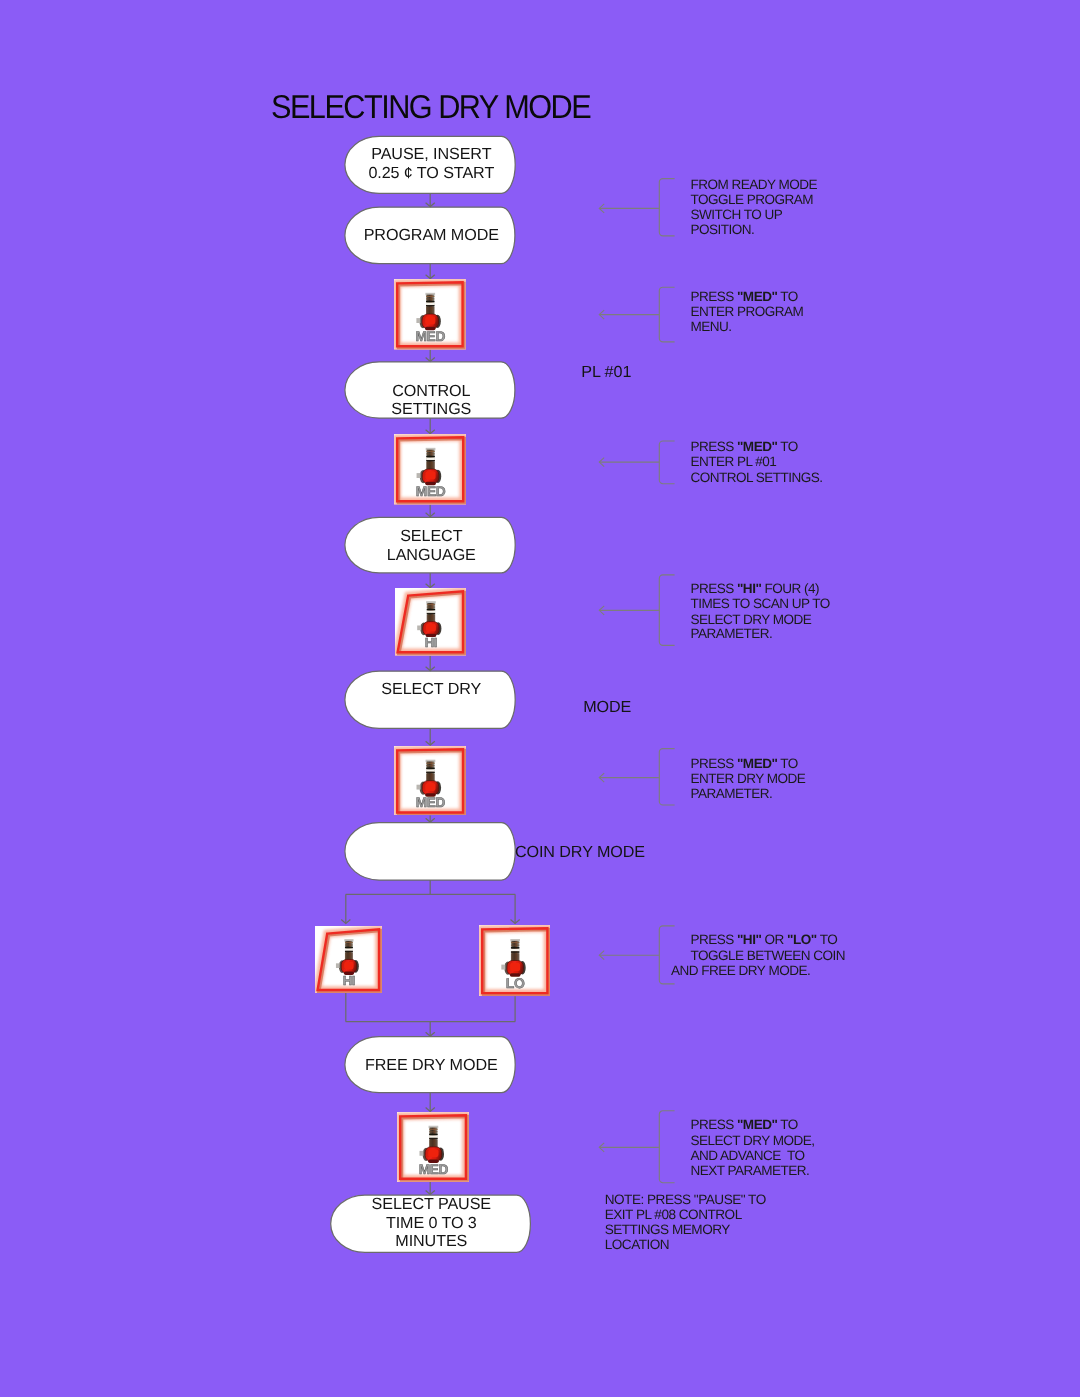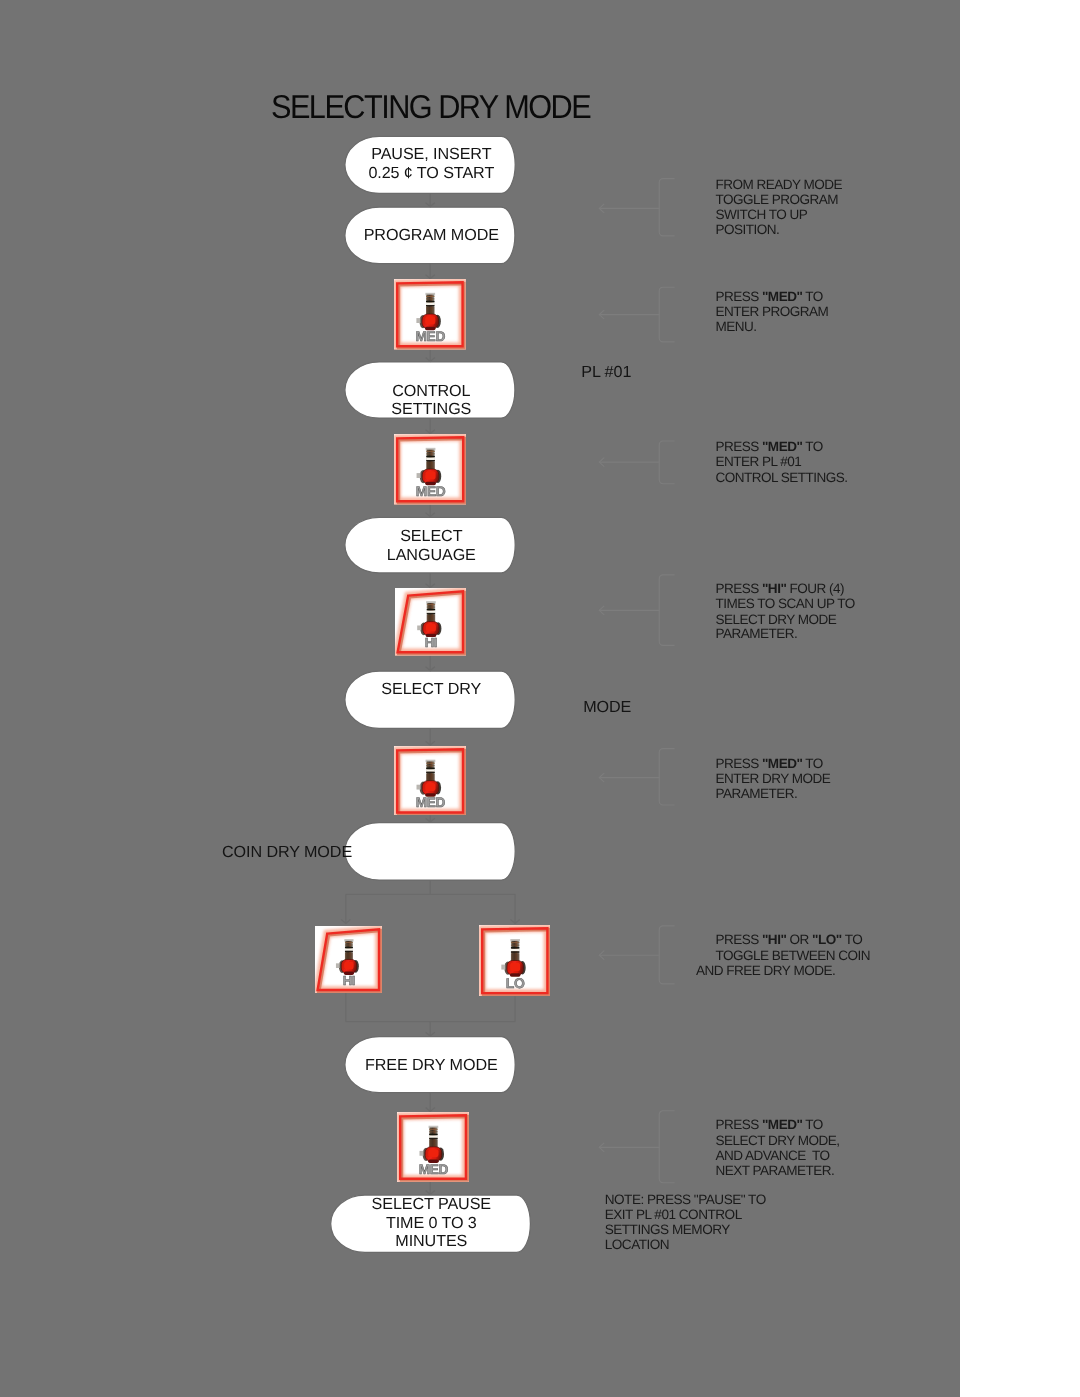--- a/index.html
+++ b/index.html
@@ -1,35 +1,35 @@
 <!DOCTYPE html>
 <html><head>
 <meta charset="utf-8">
 <style>
   html,body{margin:0;padding:0;}
   body{width:1080px;height:1397px;background:#ffffff;overflow:hidden;
        font-family:"Liberation Sans",sans-serif;color:#000;
        -webkit-font-smoothing:antialiased;text-rendering:geometricPrecision;}
-  #page{position:absolute;left:0;top:0;width:960px;height:1397px;background:#737373;
+  #page{position:absolute;left:0;top:0;width:1080px;height:1397px;background:#8b5cf6;
         opacity:0.999;}
   .abs{position:absolute;}
 
   
   #title{left:271px;top:88px;font-size:33px;letter-spacing:-1.65px;
          transform:scaleX(0.93);transform-origin:left top;white-space:nowrap;
          color:#0a0a0a;}
 
   
   #flow{left:0;top:0;width:1080px;height:1397px;pointer-events:none;}
   .node-text{position:absolute;white-space:nowrap;font-size:16.15px;letter-spacing:-0.09px;
              text-align:center;color:#141414;line-height:18.7px;}
 
   
   .ann{position:absolute;font-size:13.55px;letter-spacing:-0.52px;line-height:15.25px;
-       white-space:pre;color:#1a1a1a;margin-left:25px;}
+       white-space:pre;color:#1a1a1a;}
   .ann b{font-weight:bold;}
   .note{position:absolute;font-size:13.6px;letter-spacing:-0.5px;line-height:15.15px;
         white-space:pre;color:#1a1a1a;}
 
   
   #pageno{left:352.5px;top:1330px;width:400px;text-align:center;
           font-family:"Liberation Serif",serif;font-style:italic;font-size:24.5px;color:#111;}
 
   
   .iconbox{position:absolute;}
@@ -152,21 +152,21 @@
       <div class="node-text" style="left: 231.3px; top: 145px; width: 400px; text-align: center;">PAUSE, INSERT</div>
       <div class="node-text" style="left: 231.3px; top: 163.7px; width: 400px; text-align: center;">0.25 ¢ TO START</div>
       <div class="node-text" style="left: 231.3px; top: 226.4px; width: 400px; text-align: center;">PROGRAM MODE</div>
       <div class="node-text" style="left: 231.3px; top: 363px; width: 400px; text-align: right;">PL #01</div>
       <div class="node-text" style="left: 231.3px; top: 382px; width: 400px; text-align: center;">CONTROL</div>
       <div class="node-text" style="left: 231.3px; top: 400.1px; width: 400px; text-align: center;">SETTINGS</div>
       <div class="node-text" style="left: 231.3px; top: 526.8px; width: 400px; text-align: center;">SELECT</div>
       <div class="node-text" style="left: 231.3px; top: 545.5px; width: 400px; text-align: center;">LANGUAGE</div>
       <div class="node-text" style="left: 231.3px; top: 680.2px; width: 400px; text-align: center;">SELECT DRY</div>
       <div class="node-text" style="left: 231.3px; top: 698.4px; width: 400px; text-align: right;">MODE</div>
-      <div class="node-text" style="left: 222px; top: 842.6px; width: 400px; text-align: left;">COIN DRY MODE</div>
+      <div class="node-text" style="left: 245px; top: 842.6px; width: 400px; text-align: right;">COIN DRY MODE</div>
       <div class="node-text" style="left: 231.3px; top: 1055.5px; width: 400px; text-align: center;">FREE DRY MODE</div>
       <div class="node-text" style="left: 231.3px; top: 1194.5px; width: 400px; text-align: center;">SELECT PAUSE</div>
       <div class="node-text" style="left: 231.3px; top: 1214.2px; width: 400px; text-align: center;">TIME 0 TO 3</div>
       <div class="node-text" style="left: 231.3px; top: 1232px; width: 400px; text-align: center;">MINUTES</div>
     </div>
 
   <div class="abs" id="icons">
       <div class="iconbox" style="left: 393.8px; top: 279.2px; width: 71.8px; height: 70.4px;"><svg width="71.80000000000001" height="70.40000000000003" viewBox="0 0 71.80000000000001 70.40000000000003">
           <defs>
             <linearGradient id="gu0" x1="0" y1="0" x2="1" y2="0">
@@ -510,18 +510,18 @@
       <div class="ann" style="left: 690.4px; top: 771.1px;"><span>ENTER DRY MODE</span></div>
       <div class="ann" style="left: 690.4px; top: 786.2px;"><span>PARAMETER.</span></div>
       <div class="ann" style="left: 690.4px; top: 932.1px;"><span>PRESS </span><b>"HI"</b><span> OR </span><b>"LO"</b><span> TO</span></div>
       <div class="ann" style="left: 690.4px; top: 947.6px;"><span>TOGGLE BETWEEN COIN</span></div>
       <div class="ann" style="left: 671px; top: 962.5px;"><span>AND FREE DRY MODE.</span></div>
       <div class="ann" style="left: 690.4px; top: 1117.4px;"><span>PRESS </span><b>"MED"</b><span> TO</span></div>
       <div class="ann" style="left: 690.4px; top: 1132.7px;"><span>SELECT DRY MODE,</span></div>
       <div class="ann" style="left: 690.4px; top: 1147.8px;"><span>AND ADVANCE  TO</span></div>
       <div class="ann" style="left: 690.4px; top: 1163px;"><span>NEXT PARAMETER.</span></div>
       <div class="note" style="left: 604.7px; top: 1191.8px;">NOTE: PRESS "PAUSE" TO</div>
-      <div class="note" style="left: 604.7px; top: 1206.9px;">EXIT PL #01 CONTROL</div>
+      <div class="note" style="left: 604.7px; top: 1206.9px;">EXIT PL #08 CONTROL</div>
       <div class="note" style="left: 604.7px; top: 1222px;">SETTINGS MEMORY</div>
       <div class="note" style="left: 604.7px; top: 1237px;">LOCATION</div>
     </div>
 
 </div>
 
 </body></html>

